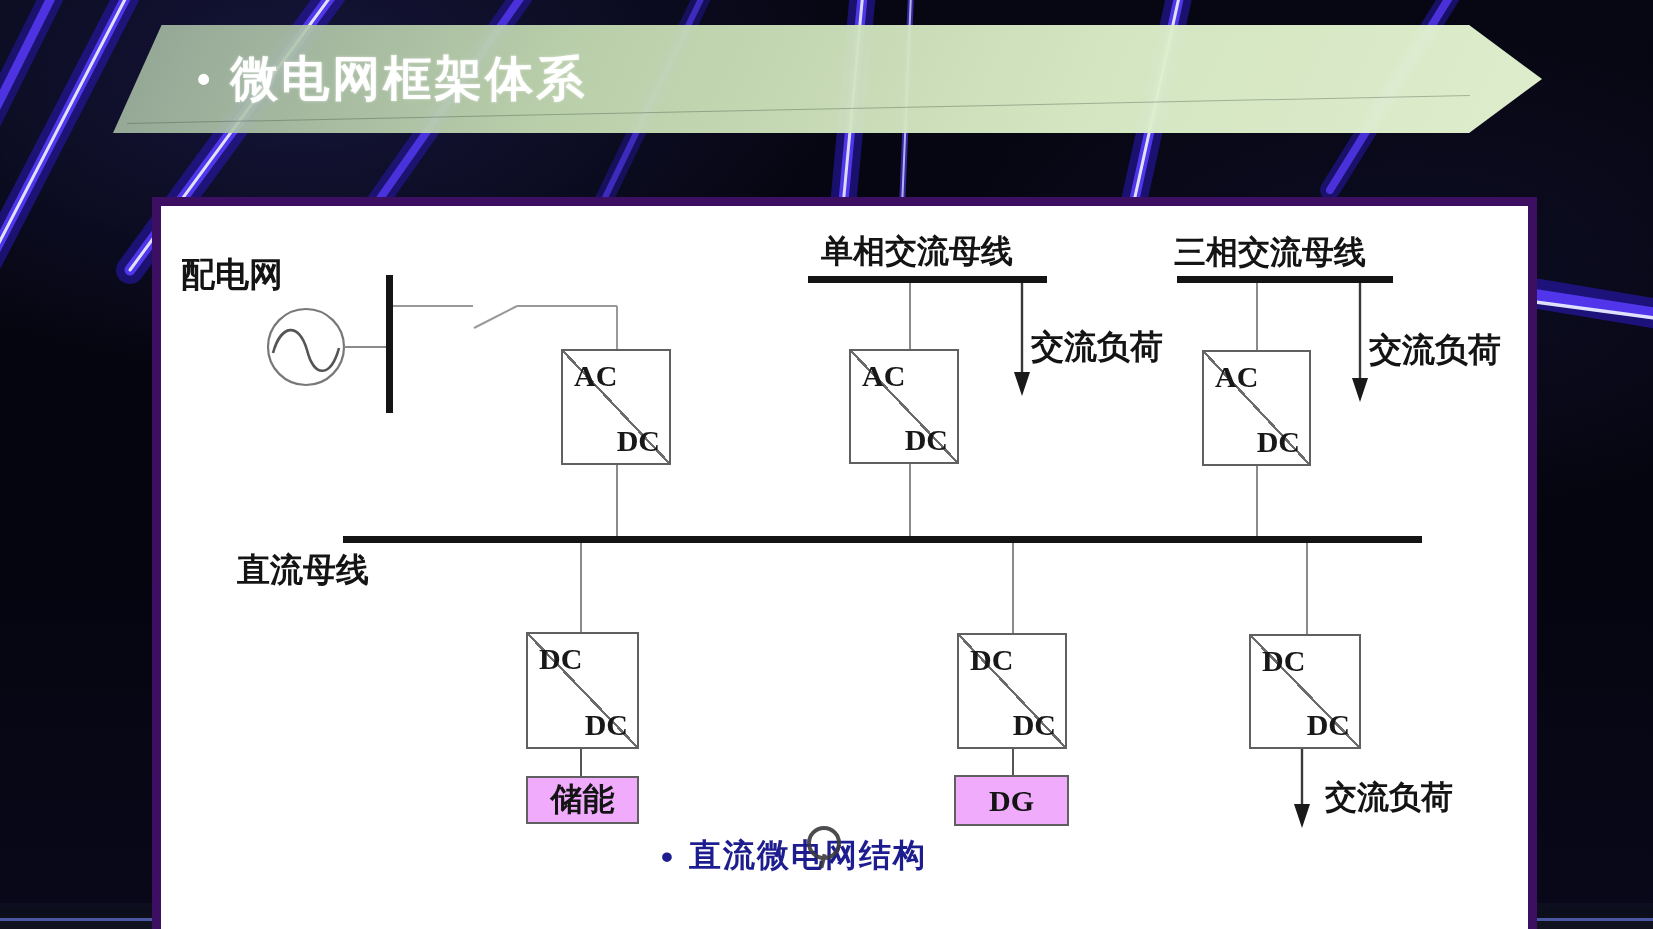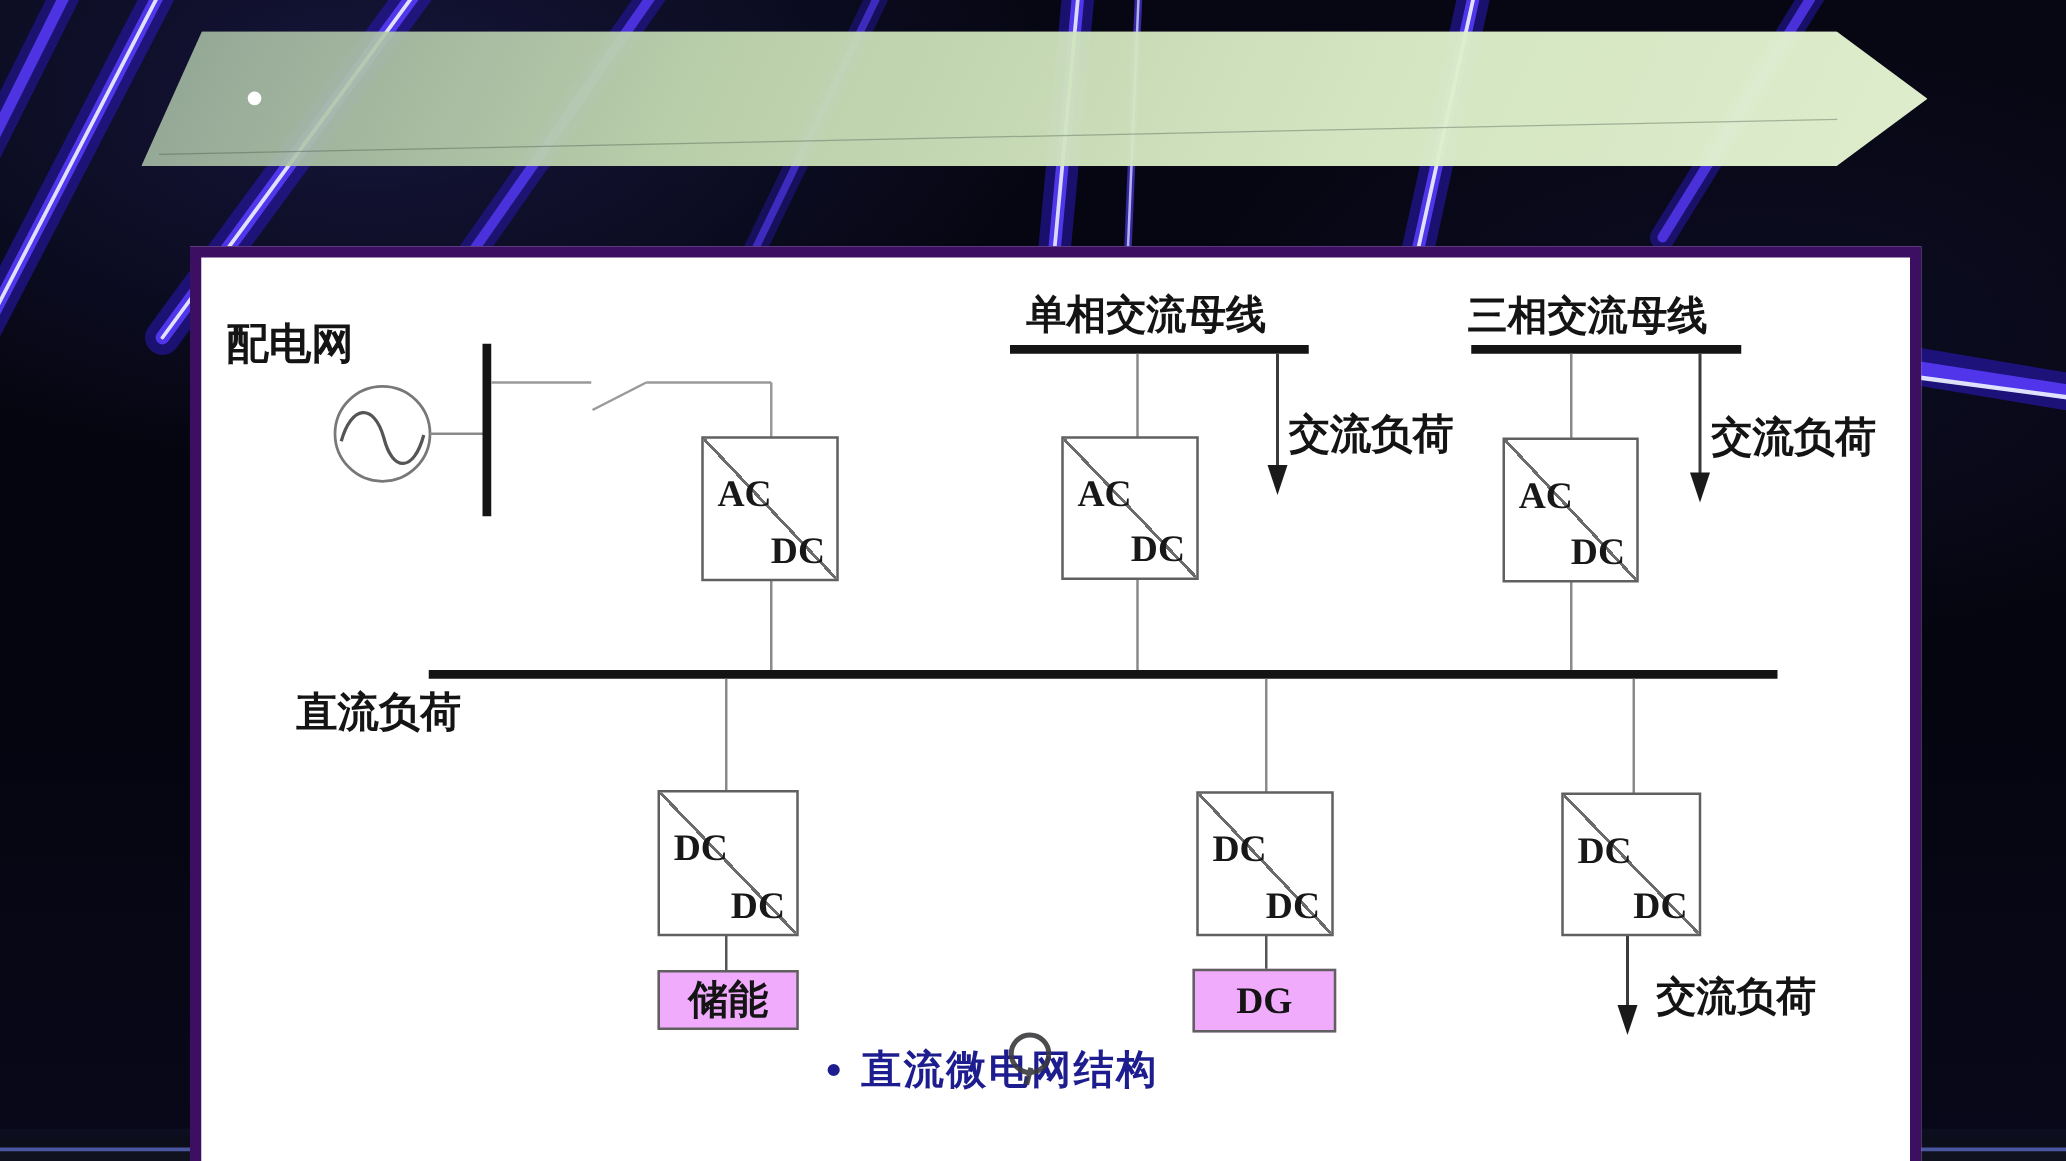--- a/index.html
+++ b/index.html
@@ -37,21 +37,21 @@
   }
   .dgm{position:absolute;inset:0;}
   .dgm svg{position:absolute;left:0;top:0;}
   .lbl{position:absolute;color:#141414;font-weight:bold;white-space:nowrap;}
   .conv{
     position:absolute;box-sizing:border-box;border:2px solid #606060;
     background:linear-gradient(to top right, rgba(0,0,0,0) calc(50% - 1.2px), #6b6b6b calc(50% - 1.2px),
                #6b6b6b calc(50% + 1.2px), rgba(0,0,0,0) calc(50% + 1.2px));
     font-family:"Liberation Serif",serif;font-weight:bold;font-size:30px;color:#181818;
   }
-  .conv .t{position:absolute;top:8px;left:11px;margin-top:20px;}
+  .conv .t{position:absolute;top:8px;left:11px;}
   .conv .b{position:absolute;bottom:5px;right:9px;}
   .obox{
     position:absolute;box-sizing:border-box;border:2px solid #606060;background:#f0abfc;
     display:flex;align-items:center;justify-content:center;color:#141414;font-weight:bold;
   }
   .caption{
     position:absolute;left:500px;top:628px;display:flex;align-items:center;
     color:#1d1d8f;font-weight:bold;
   }
   .caption .cb{font-size:34px;margin-right:16px;}
@@ -125,20 +125,21 @@
       <line x1="1515" y1="292" x2="1670" y2="316" stroke="#5a3cff" stroke-width="12" opacity="0.85"></line>
       <line x1="1520" y1="300" x2="1670" y2="320" stroke="#e8ecff" stroke-width="3.5" opacity="0.95"></line>
     </g>
   </svg>
 
   <div class="desk"></div>
   <div class="floorline"></div>
 
   <div class="banner">
     <span class="bullet">•</span>
+    <span class="title">微电网框架体系</span>
   </div>
 
   <div class="panel">
     <div class="dgm">
 
       <svg width="1367" height="690" viewBox="0 0 1367 690">
 
         <circle cx="145" cy="141" r="38" fill="none" stroke="#787878" stroke-width="2.2"></circle>
         <path d="M112,147 C120,118 138,116 146,144 C153,172 170,172 178,142" fill="none" stroke="#555" stroke-width="2.6"></path>
 
@@ -177,21 +178,21 @@
         <line x1="1146" y1="337" x2="1146" y2="429" stroke="#8a8a8a" stroke-width="2"></line>
         <line x1="1141" y1="542" x2="1141" y2="600" stroke="#3a3a3a" stroke-width="2.4"></line>
         <polygon points="1133,598 1149,598 1141,622" fill="#1a1a1a"></polygon>
       </svg>
 
       <div class="lbl" style="left:20px;top:46px;font-size:34px;">配电网</div>
       <div class="lbl" style="left:1013px;top:25px;font-size:32px;">三相交流母线</div>
       <div class="lbl" style="left:660px;top:24px;font-size:32px;">单相交流母线</div>
       <div class="lbl" style="left:870px;top:119px;font-size:33px;">交流负荷</div>
       <div class="lbl" style="left:1208px;top:122px;font-size:33px;">交流负荷</div>
-      <div class="lbl" style="left:76px;top:342px;font-size:33px;">直流负荷</div>
+      <div class="lbl" style="left:76px;top:342px;font-size:33px;">直流母线</div>
       <div class="lbl" style="left:1164px;top:570px;font-size:32px;">交流负荷</div>
 
       <div class="conv" style="left:400px;top:143px;width:110px;height:116px;">
         <span class="t">AC</span>
         <span class="b">DC</span>
       </div>
       <div class="conv" style="left:688px;top:143px;width:110px;height:115px;">
         <span class="t">AC</span>
         <span class="b">DC</span>
       </div>

